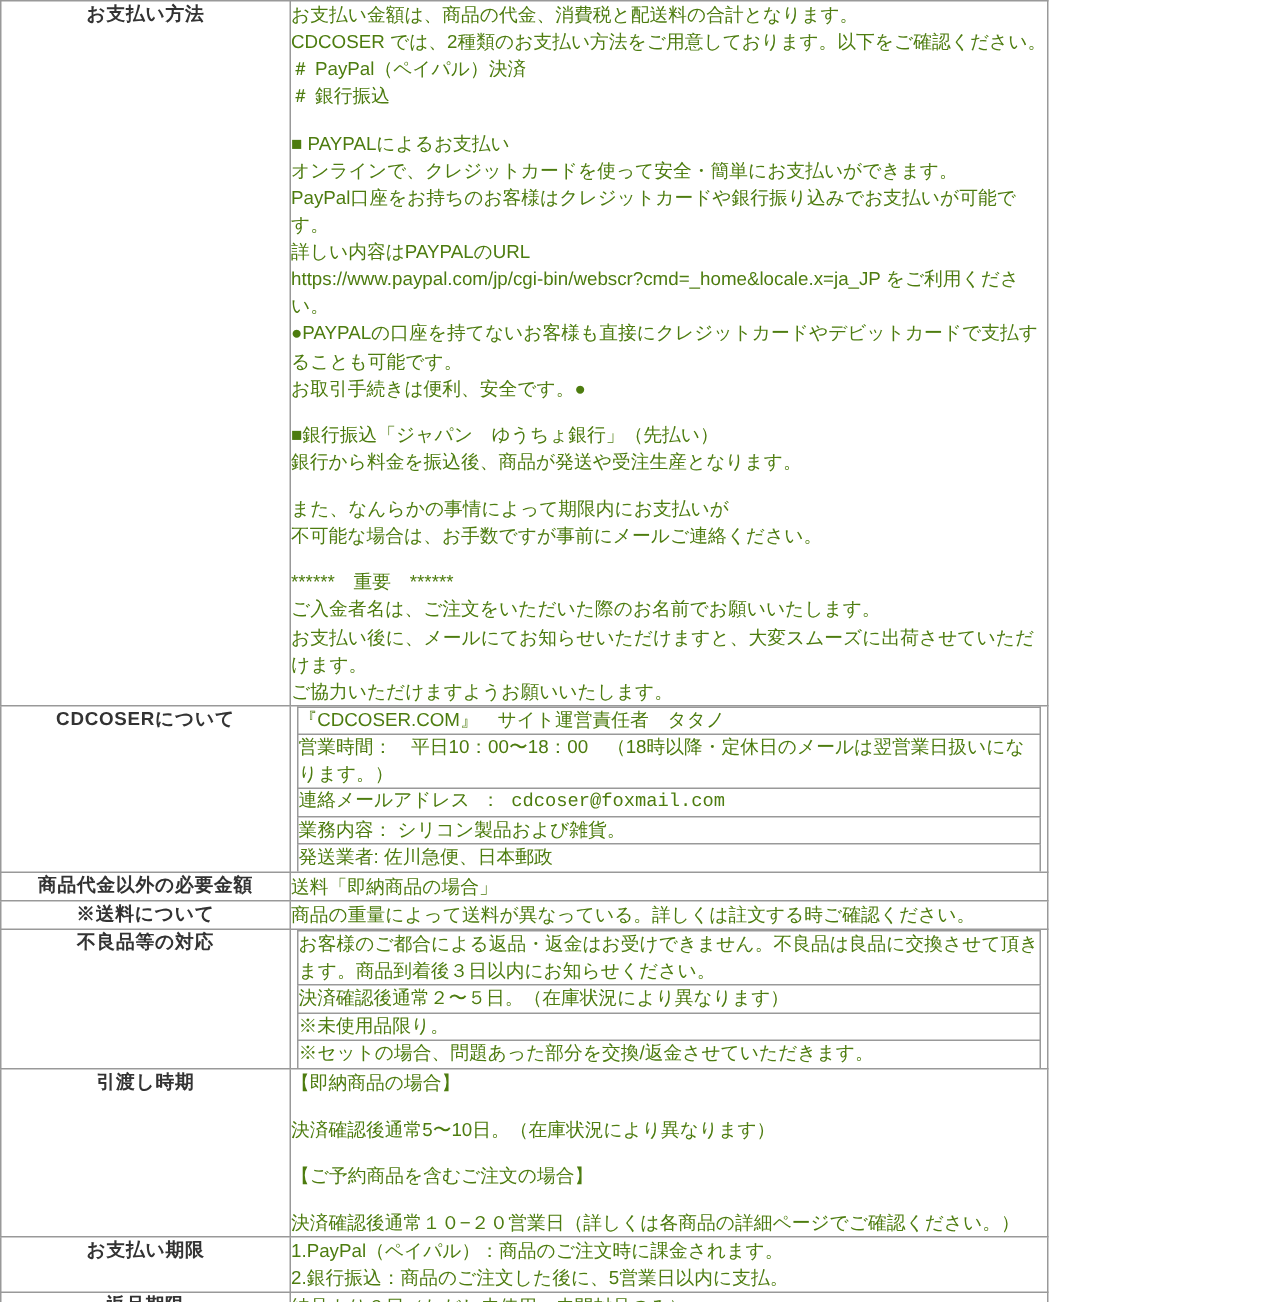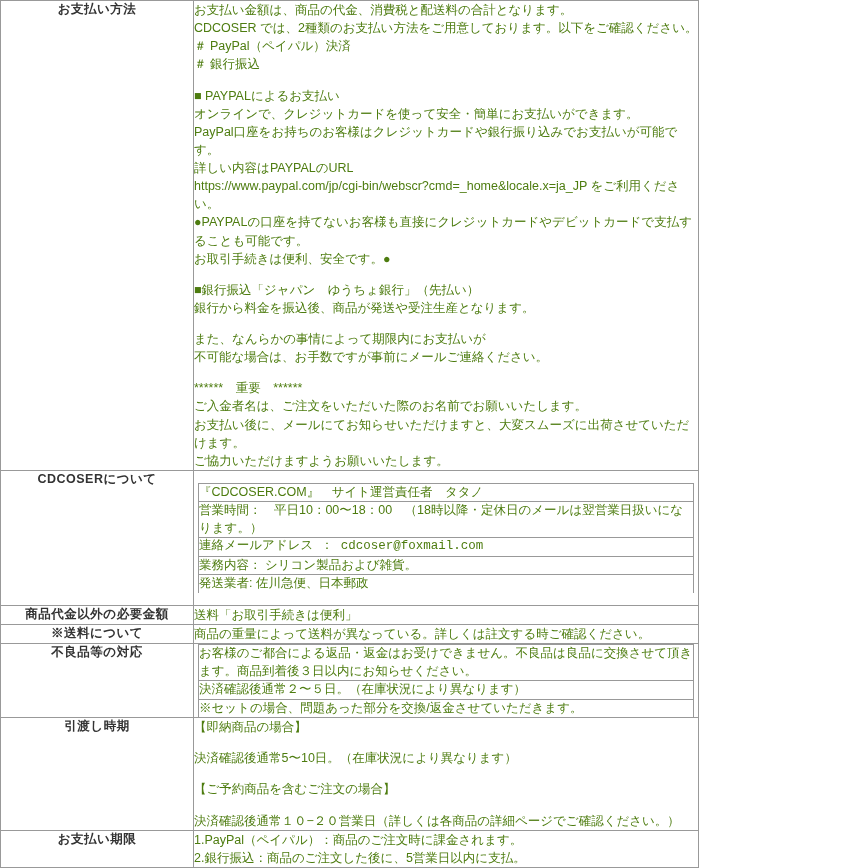--- a/index.html
+++ b/index.html
@@ -108,21 +108,21 @@
           <div class="spacer-line">&nbsp;</div>
           <div class="line">******　重要　******</div>
           <div class="line">ご入金者名は、ご注文をいただいた際のお名前でお願いいたします。</div>
           <div class="line">お支払い後に、メールにてお知らせいただけますと、大変スムーズに出荷させていただけます。</div>
           <div class="line">ご協力いただけますようお願いいたします。</div>
         </td>
       </tr>
 
       <tr>
         <td class="label">CDCOSERについて</td>
-        <td class="content" style="padding:12px 4px;">
+        <td class="content" style="padding:0 4px;">
           <table class="sub-rows">
             <tbody>
               <tr>
                   <td>『CDCOSER.COM』　サイト運営責任者　タタノ</td>
                 </tr>
               <tr>
                   <td>営業時間：　平日10：00〜18：00　（18時以降・定休日のメールは翌営業日扱いになります。）</td>
                 </tr>
               <tr>
                   <td class="mono">連絡メールアドレス ： cdcoser@foxmail.com</td>
@@ -134,21 +134,21 @@
                   <td>発送業者: 佐川急便、日本郵政</td>
                 </tr>
             </tbody>
           </table>
         </td>
       </tr>
 
       <tr>
         <td class="label">商品代金以外の必要金額</td>
         <td class="content">
-          <div class="line">送料「お取引手続きは便利」</div>
+          <div class="line">送料「即納商品の場合」</div>
         </td>
       </tr>
 
       <tr>
         <td class="label">※送料について</td>
         <td class="content">
           <div class="line">商品の重量によって送料が異なっている。詳しくは註文する時ご確認ください。</div>
         </td>
       </tr>
 
@@ -157,20 +157,23 @@
         <td class="content" style="padding:0 4px;margin-top:40px;">
           <table class="sub-rows">
             <tbody>
               <tr>
                   <td>お客様のご都合による返品・返金はお受けできません。不良品は良品に交換させて頂きます。商品到着後３日以内にお知らせください。</td>
                 </tr>
               <tr>
                   <td>決済確認後通常２〜５日。（在庫状況により異なります）</td>
                 </tr>
               <tr>
+                  <td>※未使用品限り。</td>
+                </tr>
+              <tr>
                   <td>※セットの場合、問題あった部分を交換/返金させていただきます。</td>
                 </tr>
             </tbody>
           </table>
         </td>
       </tr>
 
       <tr>
         <td class="label">引渡し時期</td>
         <td class="content">

